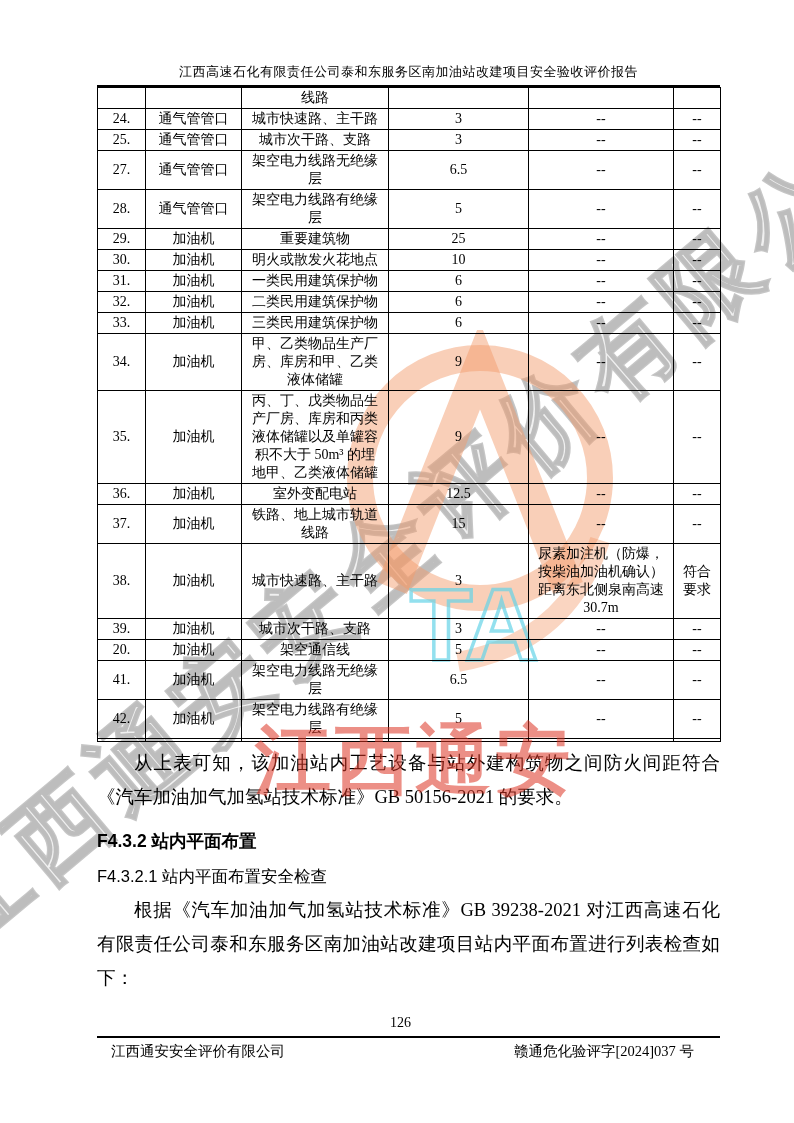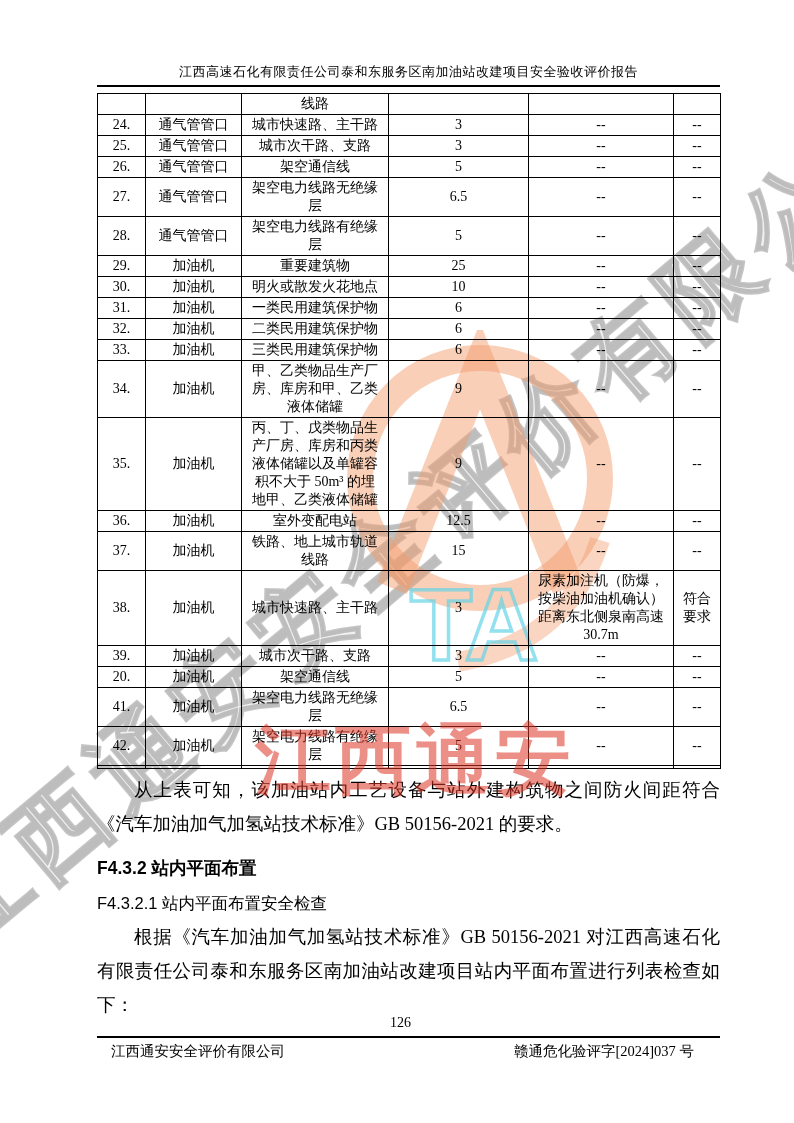--- a/index.html
+++ b/index.html
@@ -25,21 +25,21 @@
     position:absolute; left:255px; top:720px; z-index:5;
     font-family:"Liberation Sans", sans-serif; font-weight:bold;
     font-size:76px; letter-spacing:4px; line-height:80px;
     color:#dd3524; opacity:0.55; white-space:nowrap; pointer-events:none;
   }
 
   
   .content { position:absolute; left:97px; top:62px; width:623px; z-index:2; }
   .doc-title {
     font-size:13px; line-height:20px; text-align:center; letter-spacing:0.5px;
-    padding-bottom:3px; border-bottom:2px solid #000; margin-bottom:6px;
+    padding-bottom:3px; border-bottom:2px solid #000; margin-bottom:0;
   }
   table.fd { width:623px; border-collapse:collapse; table-layout:fixed;padding-left:44px; }
   table.fd td {
     border:1px solid #000; text-align:center; vertical-align:middle;
     font-size:14px; line-height:18px; padding:1px 6px;
   }
   .para { font-size:18.5px; line-height:34px; text-align:justify; margin:4px 0 0 0; }
   .indent { text-indent:37px; }
   .h3 {
     font-family:"Liberation Sans", sans-serif; font-weight:bold;
@@ -107,172 +107,164 @@
         </tr>
         <tr>
           <td>25.</td>
           <td>通气管管口</td>
           <td>城市次干路、支路</td>
           <td>3</td>
           <td>--</td>
           <td>--</td>
         </tr>
         <tr>
-          <td>26.</td>
-          <td>通气管管口</td>
+          <td>27.</td>
+          <td>通气管管口</td>
+          <td>架空电力线路无绝缘层</td>
+          <td>6.5</td>
+          <td>--</td>
+          <td>--</td>
+        </tr>
+        <tr>
+          <td>28.</td>
+          <td>通气管管口</td>
+          <td>架空电力线路有绝缘层</td>
+          <td>5</td>
+          <td>--</td>
+          <td>--</td>
+        </tr>
+        <tr>
+          <td>29.</td>
+          <td>加油机</td>
+          <td>重要建筑物</td>
+          <td>25</td>
+          <td>--</td>
+          <td>--</td>
+        </tr>
+        <tr>
+          <td>30.</td>
+          <td>加油机</td>
+          <td>明火或散发火花地点</td>
+          <td>10</td>
+          <td>--</td>
+          <td>--</td>
+        </tr>
+        <tr>
+          <td>31.</td>
+          <td>加油机</td>
+          <td>一类民用建筑保护物</td>
+          <td>6</td>
+          <td>--</td>
+          <td>--</td>
+        </tr>
+        <tr>
+          <td>32.</td>
+          <td>加油机</td>
+          <td>二类民用建筑保护物</td>
+          <td>6</td>
+          <td>--</td>
+          <td>--</td>
+        </tr>
+        <tr>
+          <td>33.</td>
+          <td>加油机</td>
+          <td>三类民用建筑保护物</td>
+          <td>6</td>
+          <td>--</td>
+          <td>--</td>
+        </tr>
+        <tr>
+          <td>34.</td>
+          <td>加油机</td>
+          <td>甲、乙类物品生产厂房、库房和甲、乙类液体储罐</td>
+          <td>9</td>
+          <td>--</td>
+          <td>--</td>
+        </tr>
+        <tr>
+          <td>35.</td>
+          <td>加油机</td>
+          <td>丙、丁、戊类物品生产厂房、库房和丙类液体储罐以及单罐容积不大于 50m³ 的埋地甲、乙类液体储罐</td>
+          <td>9</td>
+          <td>--</td>
+          <td>--</td>
+        </tr>
+        <tr>
+          <td>36.</td>
+          <td>加油机</td>
+          <td>室外变配电站</td>
+          <td>12.5</td>
+          <td>--</td>
+          <td>--</td>
+        </tr>
+        <tr>
+          <td>37.</td>
+          <td>加油机</td>
+          <td>铁路、地上城市轨道线路</td>
+          <td>15</td>
+          <td>--</td>
+          <td>--</td>
+        </tr>
+        <tr>
+          <td>38.</td>
+          <td>加油机</td>
+          <td>城市快速路、主干路</td>
+          <td>3</td>
+          <td>尿素加注机（防爆，按柴油加油机确认）距离东北侧泉南高速 30.7m</td>
+          <td>符合要求</td>
+        </tr>
+        <tr>
+          <td>39.</td>
+          <td>加油机</td>
+          <td>城市次干路、支路</td>
+          <td>3</td>
+          <td>--</td>
+          <td>--</td>
+        </tr>
+        <tr>
+          <td>20.</td>
+          <td>加油机</td>
           <td>架空通信线</td>
           <td>5</td>
           <td>--</td>
           <td>--</td>
         </tr>
         <tr>
-          <td>27.</td>
-          <td>通气管管口</td>
+          <td>41.</td>
+          <td>加油机</td>
           <td>架空电力线路无绝缘层</td>
           <td>6.5</td>
           <td>--</td>
           <td>--</td>
         </tr>
         <tr>
-          <td>28.</td>
-          <td>通气管管口</td>
+          <td>42.</td>
+          <td>加油机</td>
           <td>架空电力线路有绝缘层</td>
           <td>5</td>
           <td>--</td>
           <td>--</td>
         </tr>
         <tr>
-          <td>29.</td>
-          <td>加油机</td>
-          <td>重要建筑物</td>
-          <td>25</td>
-          <td>--</td>
-          <td>--</td>
-        </tr>
-        <tr>
-          <td>30.</td>
-          <td>加油机</td>
-          <td>明火或散发火花地点</td>
-          <td>10</td>
-          <td>--</td>
-          <td>--</td>
-        </tr>
-        <tr>
-          <td>31.</td>
-          <td>加油机</td>
-          <td>一类民用建筑保护物</td>
-          <td>6</td>
-          <td>--</td>
-          <td>--</td>
-        </tr>
-        <tr>
-          <td>32.</td>
-          <td>加油机</td>
-          <td>二类民用建筑保护物</td>
-          <td>6</td>
-          <td>--</td>
-          <td>--</td>
-        </tr>
-        <tr>
-          <td>33.</td>
-          <td>加油机</td>
-          <td>三类民用建筑保护物</td>
-          <td>6</td>
-          <td>--</td>
-          <td>--</td>
-        </tr>
-        <tr>
-          <td>34.</td>
-          <td>加油机</td>
-          <td>甲、乙类物品生产厂房、库房和甲、乙类液体储罐</td>
-          <td>9</td>
-          <td>--</td>
-          <td>--</td>
-        </tr>
-        <tr>
-          <td>35.</td>
-          <td>加油机</td>
-          <td>丙、丁、戊类物品生产厂房、库房和丙类液体储罐以及单罐容积不大于 50m³ 的埋地甲、乙类液体储罐</td>
-          <td>9</td>
-          <td>--</td>
-          <td>--</td>
-        </tr>
-        <tr>
-          <td>36.</td>
-          <td>加油机</td>
-          <td>室外变配电站</td>
-          <td>12.5</td>
-          <td>--</td>
-          <td>--</td>
-        </tr>
-        <tr>
-          <td>37.</td>
-          <td>加油机</td>
-          <td>铁路、地上城市轨道线路</td>
-          <td>15</td>
-          <td>--</td>
-          <td>--</td>
-        </tr>
-        <tr>
-          <td>38.</td>
-          <td>加油机</td>
-          <td>城市快速路、主干路</td>
-          <td>3</td>
-          <td>尿素加注机（防爆，按柴油加油机确认）距离东北侧泉南高速 30.7m</td>
-          <td>符合要求</td>
-        </tr>
-        <tr>
-          <td>39.</td>
-          <td>加油机</td>
-          <td>城市次干路、支路</td>
-          <td>3</td>
-          <td>--</td>
-          <td>--</td>
-        </tr>
-        <tr>
-          <td>20.</td>
-          <td>加油机</td>
-          <td>架空通信线</td>
-          <td>5</td>
-          <td>--</td>
-          <td>--</td>
-        </tr>
-        <tr>
-          <td>41.</td>
-          <td>加油机</td>
-          <td>架空电力线路无绝缘层</td>
-          <td>6.5</td>
-          <td>--</td>
-          <td>--</td>
-        </tr>
-        <tr>
-          <td>42.</td>
-          <td>加油机</td>
-          <td>架空电力线路有绝缘层</td>
-          <td>5</td>
-          <td>--</td>
-          <td>--</td>
-        </tr>
-        <tr>
           <td></td>
           <td></td>
           <td></td>
           <td></td>
           <td></td>
           <td></td>
         </tr>
       </tbody>
     </table>
 
     <p class="para indent">从上表可知，该加油站内工艺设备与站外建构筑物之间防火间距符合《汽车加油加气加氢站技术标准》GB 50156-2021 的要求。</p>
 
     <div class="h3">F4.3.2 站内平面布置</div>
     <div class="h4">F4.3.2.1 站内平面布置安全检查</div>
 
-    <p class="para indent">根据《汽车加油加气加氢站技术标准》GB 50156-2021 对江西高速石化有限责任公司泰和东服务区南加油站改建项目站内平面布置进行列表检查如下：</p>
+    <p class="para indent">根据《汽车加油加气加氢站技术标准》GB 39238-2021 对江西高速石化有限责任公司泰和东服务区南加油站改建项目站内平面布置进行列表检查如下：</p>
 
   </div>
 
   <div class="page-number">126</div>
   <div class="footer-rule"></div>
   <div class="footer-row">
     <span>江西通安安全评价有限公司</span>
     <span>赣通危化验评字[2024]037 号</span>
   </div>
 

